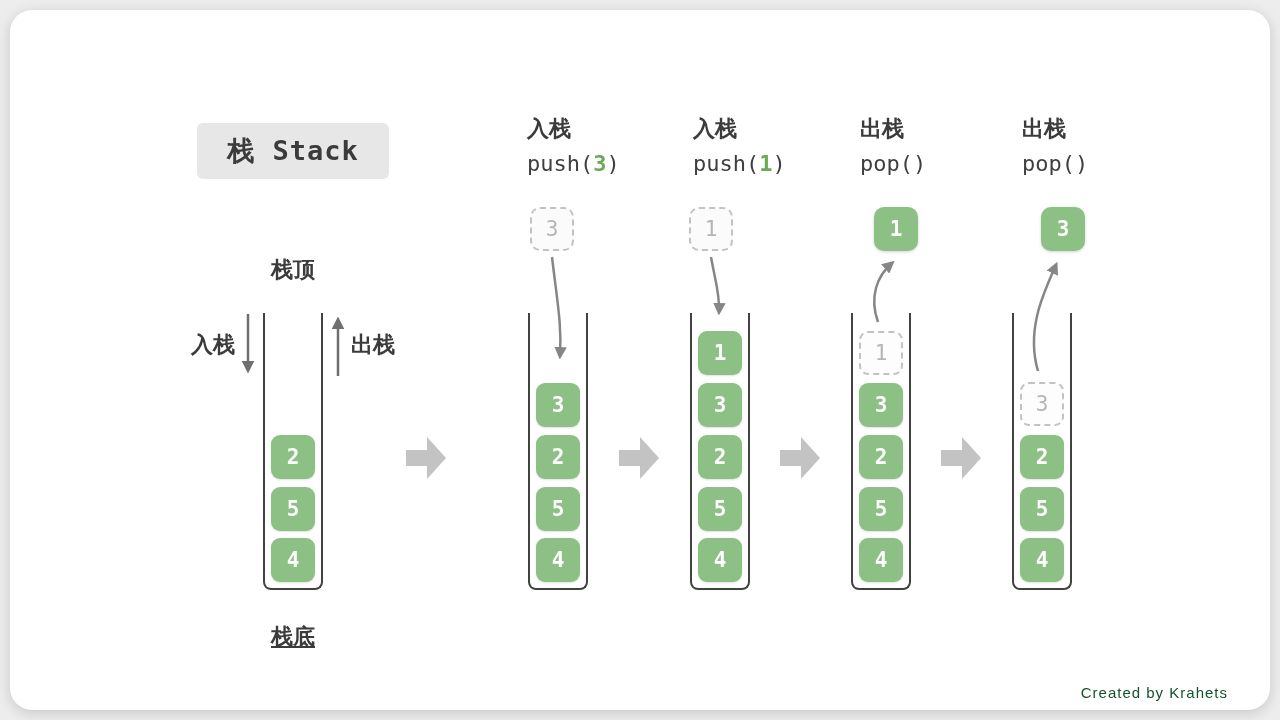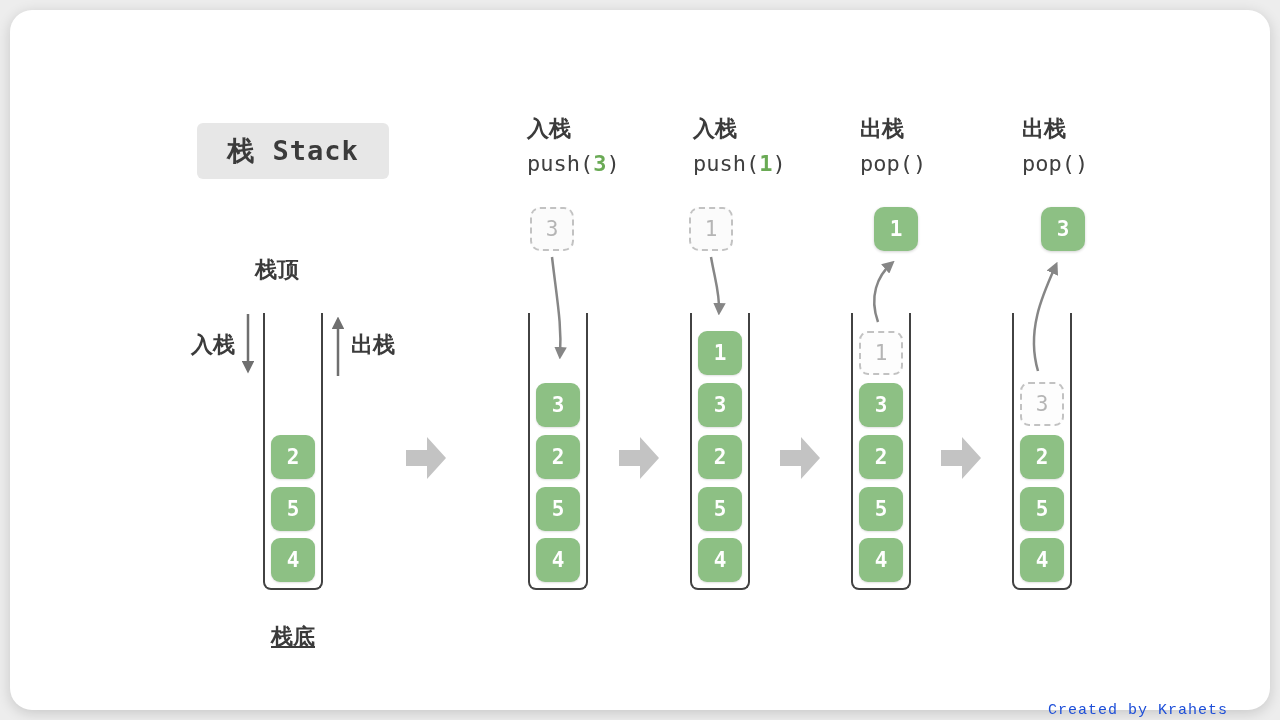--- a/index.html
+++ b/index.html
@@ -65,22 +65,22 @@
   }
   .float-box.ghost {
     background:#fbfbfb; border:2px dashed #c2c2c2; color:#b5b5b5;
     font-weight:normal; box-shadow:none;
   }
 
   .overlay { position:absolute; left:0; top:0; width:1280px; height:720px; pointer-events:none; overflow:visible; }
 
   .watermark {
     position:absolute; right:42px; top:674px;
-    font-family:Liberation Mono, monospace; font-size:15px;
-    color:#1d4ed8; letter-spacing:1px;margin-top:18px;
+    font-family:Liberation Sans, sans-serif; font-size:15px;
+    color:#14532d; letter-spacing:1px;
   }
 </style>
 </head>
 <body>
 
 <div class="stage">
   <div class="card">
 
     <div class="title-box">
       <span>栈 Stack</span>
@@ -96,21 +96,21 @@
     </div>
     <div class="op-header" style="left:850px">
       <div class="op-action">出栈</div>
       <div class="op-code"><span>pop(</span><span class="op-arg"></span><span>)</span></div>
     </div>
     <div class="op-header" style="left:1012px">
       <div class="op-action">出栈</div>
       <div class="op-code"><span>pop(</span><span class="op-arg"></span><span>)</span></div>
     </div>
 
-    <div class="abs cjk-label center60" style="left:227px; top:245px;">栈顶</div>
+    <div class="abs cjk-label center60" style="left:243px; top:245px;">栈顶</div>
     <div class="abs cjk-label center60" style="left:243px; top:612px;text-decoration:underline;">栈底</div>
 
     <div class="abs cjk-label" style="left:181px; top:320px;">入栈</div>
     <div class="abs cjk-label" style="left:341px; top:320px;">出栈</div>
 
     <div class="float-box ghost" style="left:520px">3</div>
     <div class="float-box ghost" style="left:679px">1</div>
     <div class="float-box" style="left:864px">1</div>
     <div class="float-box" style="left:1031px">3</div>
 

